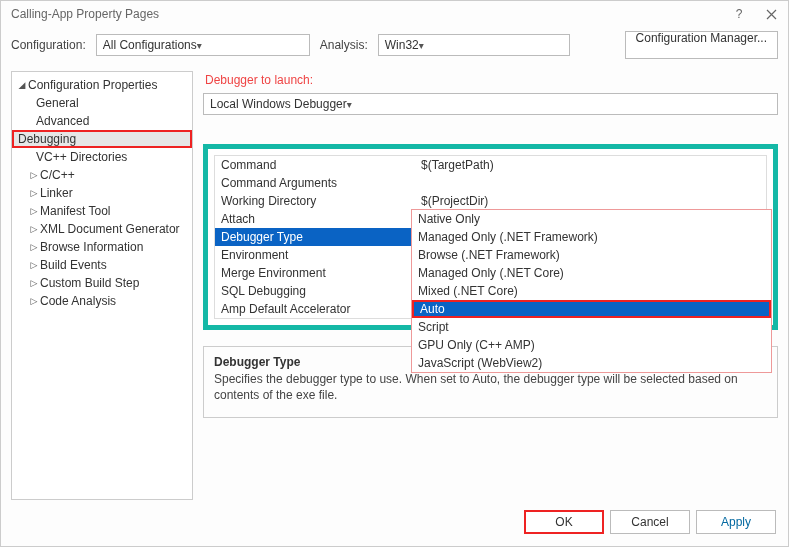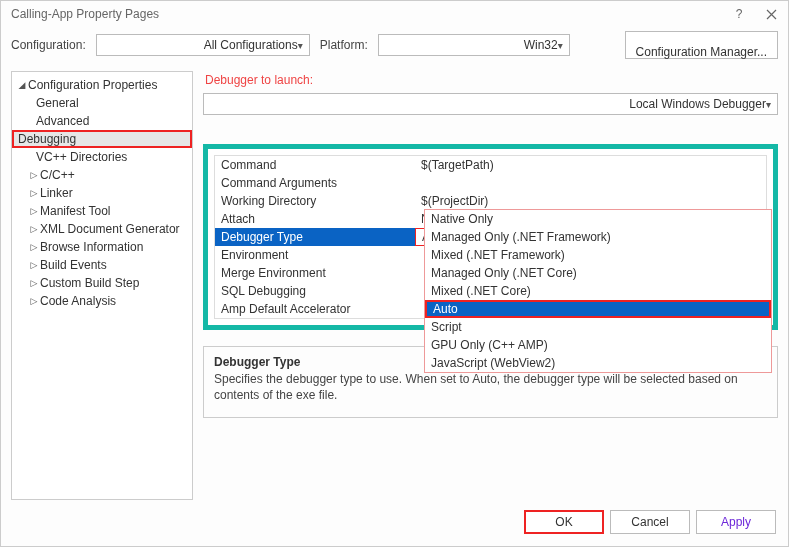--- a/index.html
+++ b/index.html
@@ -3,54 +3,54 @@
 <meta charset="utf-8">
 <style>
   * { box-sizing: border-box; font-family: "Segoe UI", Tahoma, sans-serif; font-size: 12px; }
   body { margin: 0; background: #fff; color: #333; }
   .window { width: 789px; height: 547px; border: 1px solid #ccc; display: flex; flex-direction: column; background: #fdfdfd; }
   .titlebar { display: flex; align-items: center; justify-content: space-between; padding: 6px 10px; color: #666; }
   .titlebar-right { display: flex; gap: 18px; align-items: center; }
   .tb-btn { width: 14px; height: 14px; display:flex; align-items:center; justify-content:center; color:#666; }
   .config-row { display: flex; align-items: center; gap: 10px; padding: 4px 10px 12px 10px; }
   .label { color: #444; }
-  .dropdown { border: 1px solid #bbb; background: #fff; display: flex; align-items: center; justify-content: flex-end; padding: 2px 6px; height: 22px; }
+  .dropdown { border: 1px solid #bbb; background: #fff; display: flex; align-items: center; justify-content: flex-start; padding: 2px 6px; height: 22px; }
   .dropdown .chev { font-size: 10px; color: #555; }
   .config-dd { width: 214px; }
   .platform-dd { width: 192px; }
-  .cfg-mgr-btn { border: 1px solid #bbb; background: #fff; padding: 13px 10px; height: 24px; display:flex; align-items:flex-start;margin-left:8px; }
+  .cfg-mgr-btn { border: 1px solid #bbb; background: #fff; padding: 13px 10px; height: 24px; display:flex; align-items:flex-end;margin-left:8px; }
   .main { flex: 1; display: flex; padding: 0 10px 0 10px; gap: 10px; overflow: hidden; }
   .tree { width: 182px; border: 1px solid #ccc; background: #fff; padding: 4px 0; overflow: auto; }
   .tree-row { display: flex; align-items: center; height: 18px; padding: 0 4px; white-space: nowrap; }
   .tree-arrow { width: 12px; font-size: 9px; color: #555; display:inline-block; text-align:center; }
   .tree-indent1 { padding-left: 16px; }
   .tree-indent2 { padding-left: 24px; }
   .tree-sel { background: #e6e6e6; border: 2px solid #e22; }
   .right { flex: 1; display: flex; flex-direction: column; overflow: hidden; }
   .launch-label { color: #ef4444; margin: 2px 0 6px 2px; }
   .launch-dd { width: 100%; }
   .grid-wrap { border: 5px solid #14b8a6; margin-top: 29px; background: #fff; }
   .grid-inner { border: 1px solid #ddd; margin: 6px; }
   .grid-row { display: flex; align-items: stretch; height: 18px; }
   .grid-name { width: 200px; padding: 0 6px; display:flex; align-items:center; }
   .grid-val { flex: 1; padding: 0 6px; display:flex; align-items:center; position: relative; }
   .row-sel .grid-name { background: #0a63c4; color: #fff; }
   .row-sel .grid-val { border: 1px solid #e22; }
   .val-chev-box { width: 16px; border: 2px solid #e22; display:flex; align-items:center; justify-content:center; background:#f5f5f5; font-size:9px; color:#444; }
-  .dropdown-list { position: absolute; left: 221px; top: 94px; right: 6px; border: 1px solid #e99; background: #fff; z-index: 5; }
+  .dropdown-list { position: absolute; left: 208px; top: 94px; right: 6px; border: 1px solid #e99; background: #fff; z-index: 5; }
   .dd-item { height: 18px; padding: 0 6px; display:flex; align-items:center; }
   .dd-sel { background: #0a63c4; color: #fff; border: 2px solid #e22; }
   .grid-wrap-outer { position: relative; }
   .desc-box { border: 1px solid #ccc; margin-top: 16px; padding: 8px 10px 14px 10px; }
   .desc-title { font-weight: 600; margin-bottom: 2px; }
   .desc-text { color: #444; line-height: 1.35; }
   .buttons { display: flex; justify-content: flex-end; gap: 6px; padding: 10px 12px 12px 0; align-items: flex-end; }
   .btn { border: 1px solid #bbb; background: #fff; width: 80px; height: 24px; display:flex; align-items:center; justify-content:center; }
   .btn.ok { border: 2px solid #e22; }
-  .btn.disabled { color: #6d28d9; }
+  .btn.disabled { color: #0369a1; }
 </style>
 </head>
 <body>
 
 <div class="window">
 
   <div class="titlebar">
     <span>Calling-App Property Pages</span>
     <div class="titlebar-right">
       <span class="tb-btn">?</span>
@@ -61,21 +61,21 @@
       </span>
     </div>
   </div>
 
   <div class="config-row">
     <span class="label">Configuration:</span>
     <div class="dropdown config-dd">
       <span>All Configurations</span>
       <span class="chev">▾</span>
     </div>
-    <span class="label">Platform:</span>
+    <span class="label">Analysis:</span>
     <div class="dropdown platform-dd">
       <span>Win32</span>
       <span class="chev">▾</span>
     </div>
     <div style="flex:1"></div>
     <div class="cfg-mgr-btn">
       <span>Configuration Manager...</span>
     </div>
   </div>
 
@@ -197,21 +197,21 @@
                 <div class="grid-name">Amp Default Accelerator</div>
                 <div class="grid-val">
                   <span></span>
                 </div>
               </div>
             </div>
         </div>
         <div class="dropdown-list" id="dd-list">
             <div class="dd-item">Native Only</div>
             <div class="dd-item">Managed Only (.NET Framework)</div>
-            <div class="dd-item">Mixed (.NET Framework)</div>
+            <div class="dd-item">Browse (.NET Framework)</div>
             <div class="dd-item">Managed Only (.NET Core)</div>
             <div class="dd-item">Mixed (.NET Core)</div>
             <div class="dd-item dd-sel">Auto</div>
             <div class="dd-item">Script</div>
             <div class="dd-item">GPU Only (C++ AMP)</div>
             <div class="dd-item">JavaScript (WebView2)</div>
           </div>
       </div>
 
       <div class="desc-box">

